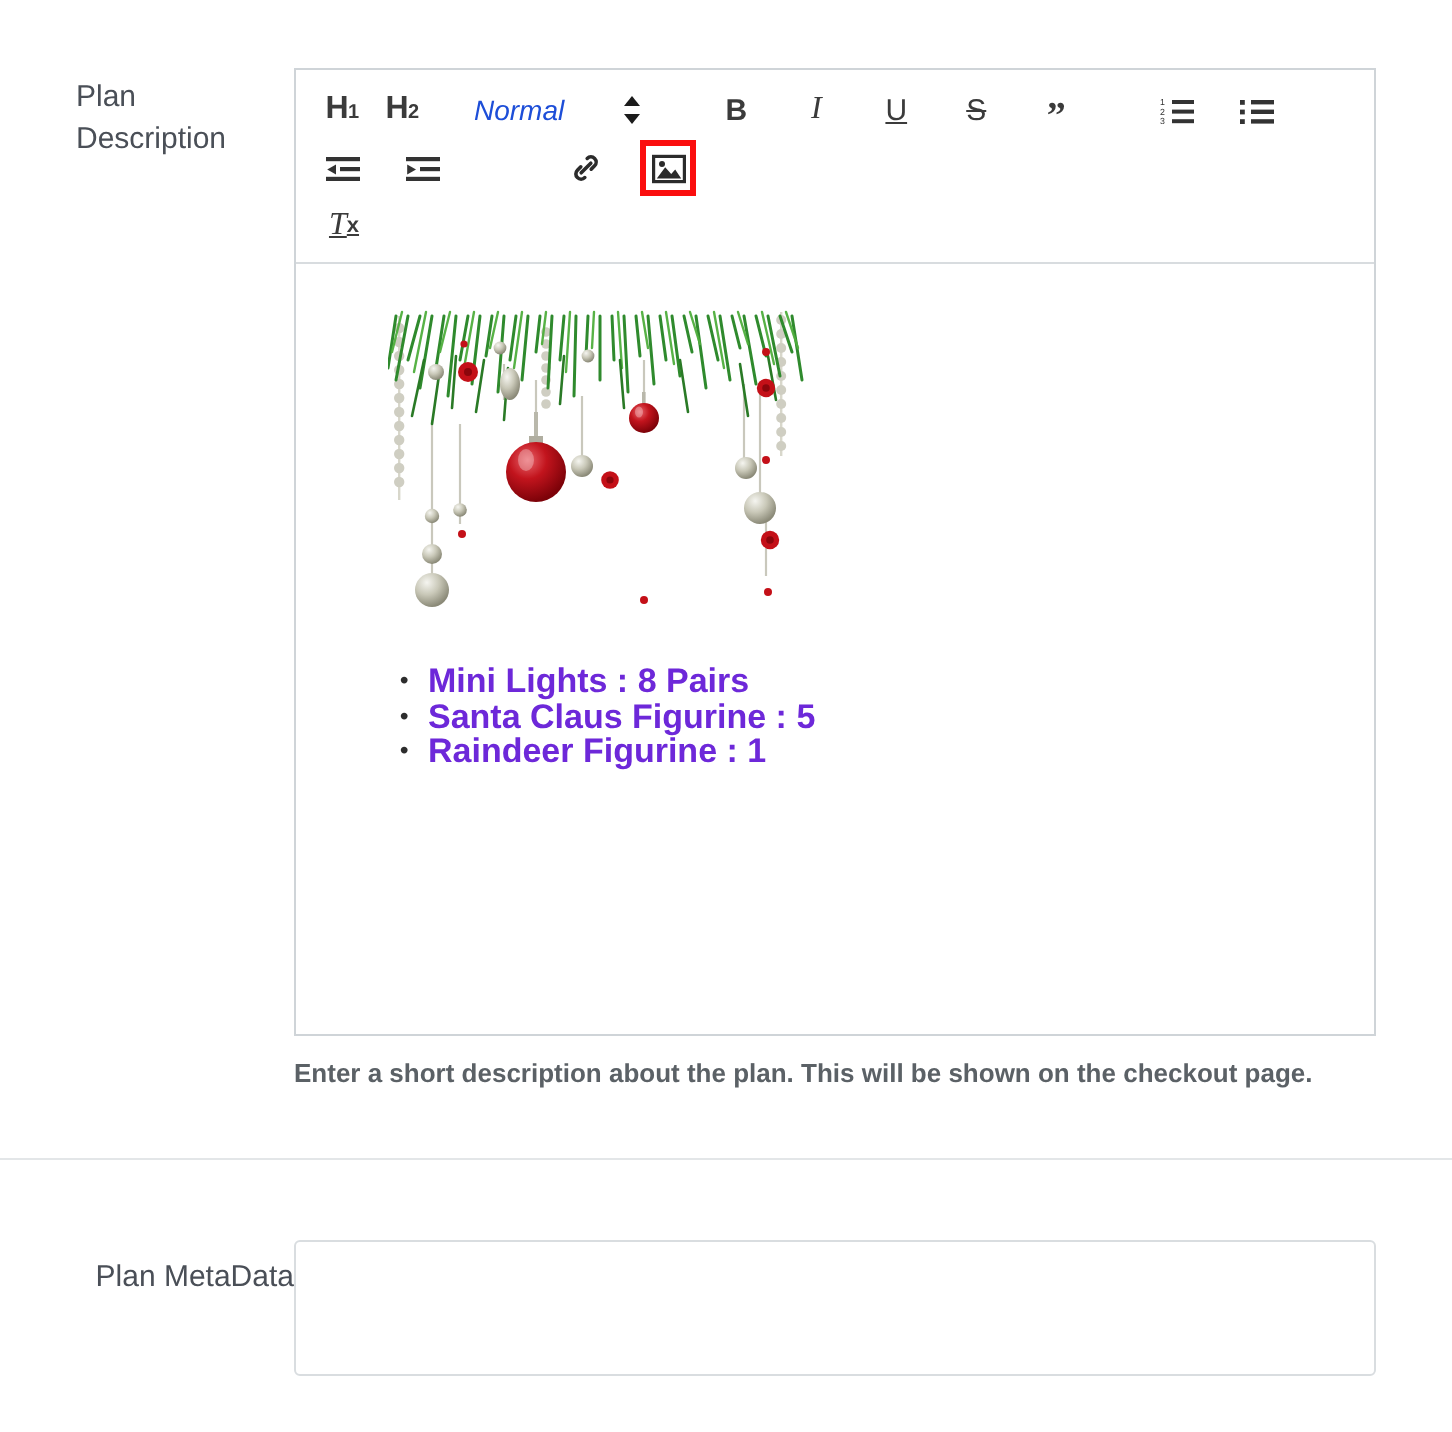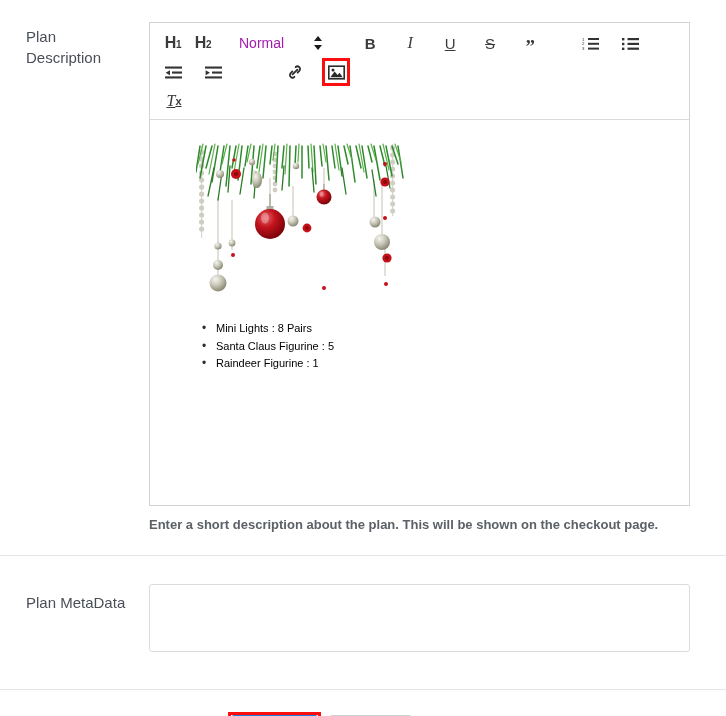--- a/index.html
+++ b/index.html
@@ -13,33 +13,34 @@
     height: 716px;
     overflow: hidden;
     position: relative;
     color: #333;
   }
 
   
   .form-row {
     display: flex;
     align-items: flex-start;
-    padding: 4px;
+    padding: 16px;
   }
   .field-label {
     width: 145px;
     padding-left: 22px;
     box-sizing: border-box;
     font-size: 15px;
     color: #4a4f57;
     line-height: 21px;
     padding-top: 22px;
   }
   .field-label.meta {
     padding-top: 8px;
+    text-align: right;
   }
   .field-control {
     flex: 1;
     padding-right: 22px;
   }
 
   
   .editor-wrap {
     margin-top: 18px;
   }
@@ -91,26 +92,27 @@
     letter-spacing: -0.3px;
   }
   .tb-h sub {
     font-size: 10px;
     vertical-align: baseline;
     position: relative;
     top: 2px;
   }
   .tb-format {
     font-size: 14px;
-    color: #a21caf;
+    color: #1d4ed8;
     padding: 0 2px;
     white-space: nowrap;
     cursor: pointer;
     width: auto;
     margin-left: 18px;
+    font-style: italic;
   }
   .tb-stepper {
     font-size: 11px;
     line-height: 8px;
     display: inline-flex;
     flex-direction: column;
     align-items: center;
     justify-content: center;
     color: #1b1b1b;
     cursor: pointer;
@@ -154,23 +156,23 @@
     position: relative;
     display: block;
   }
 
   .editor-list {
     margin: 22px 0 0 0;
     padding-left: 48px;
     list-style: none;
   }
   .editor-list li {
-    font-size: 11px;
-    font-weight: normal;
-    color: #000000;
+    font-size: 17px;
+    font-weight: bold;
+    color: #6d28d9;
     line-height: 17.5px;
     position: relative;
     padding-left: 2px;
   }
   .editor-list li::before {
     content: "\2022";
     position: absolute;
     left: -12px;
     font-size: 12px;
     color: #2d2d2d;

